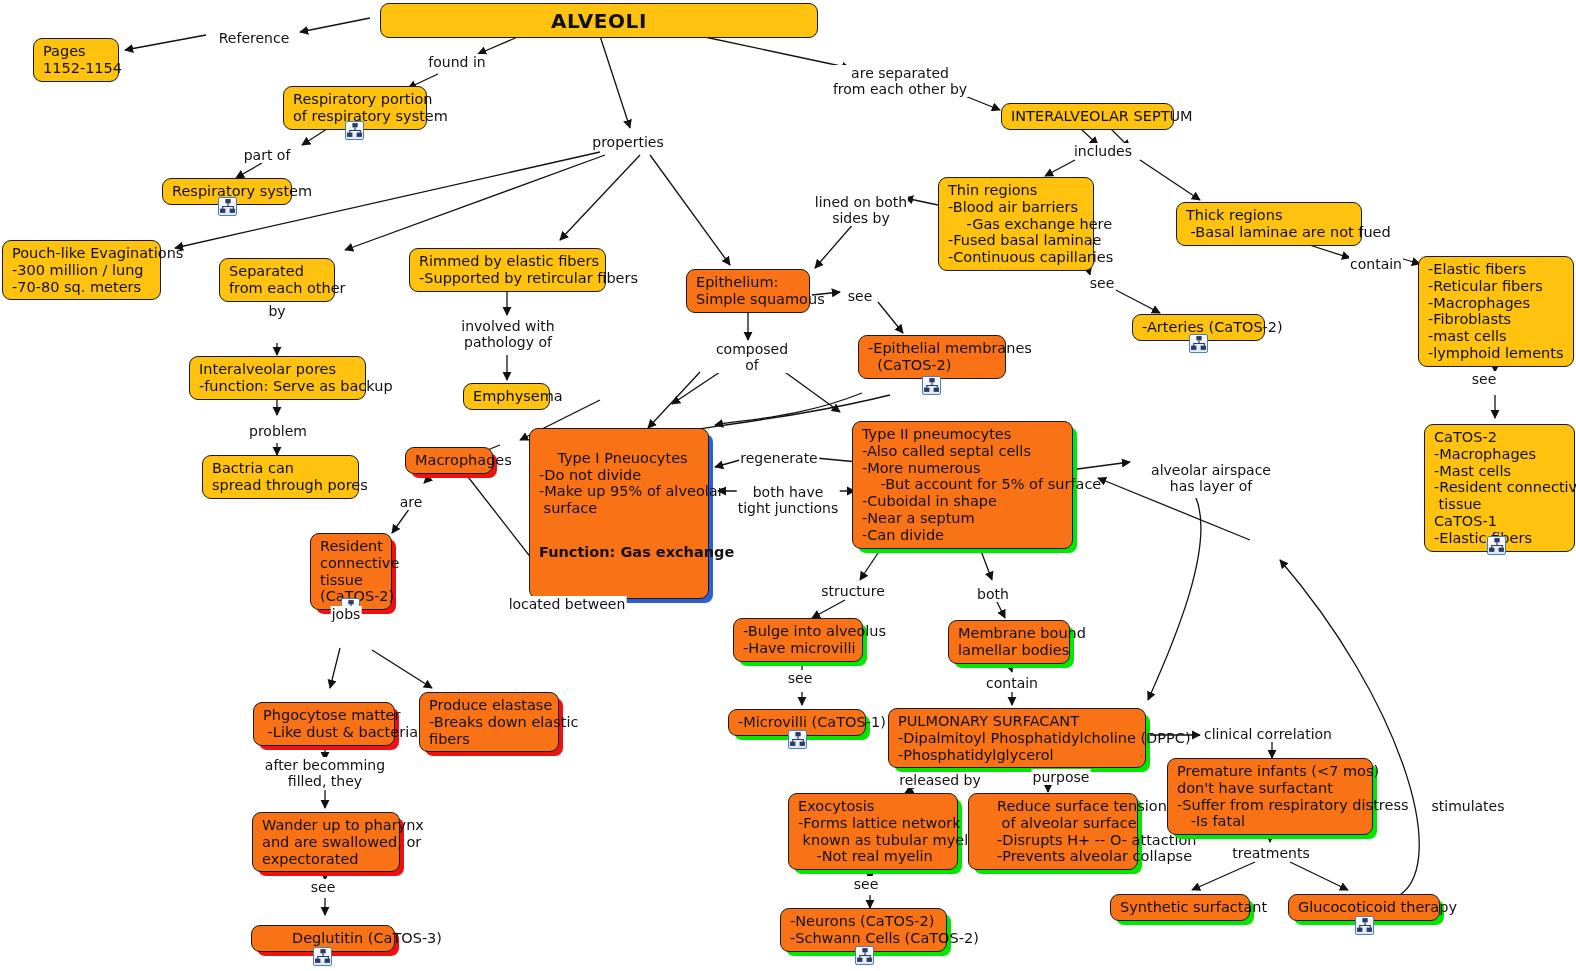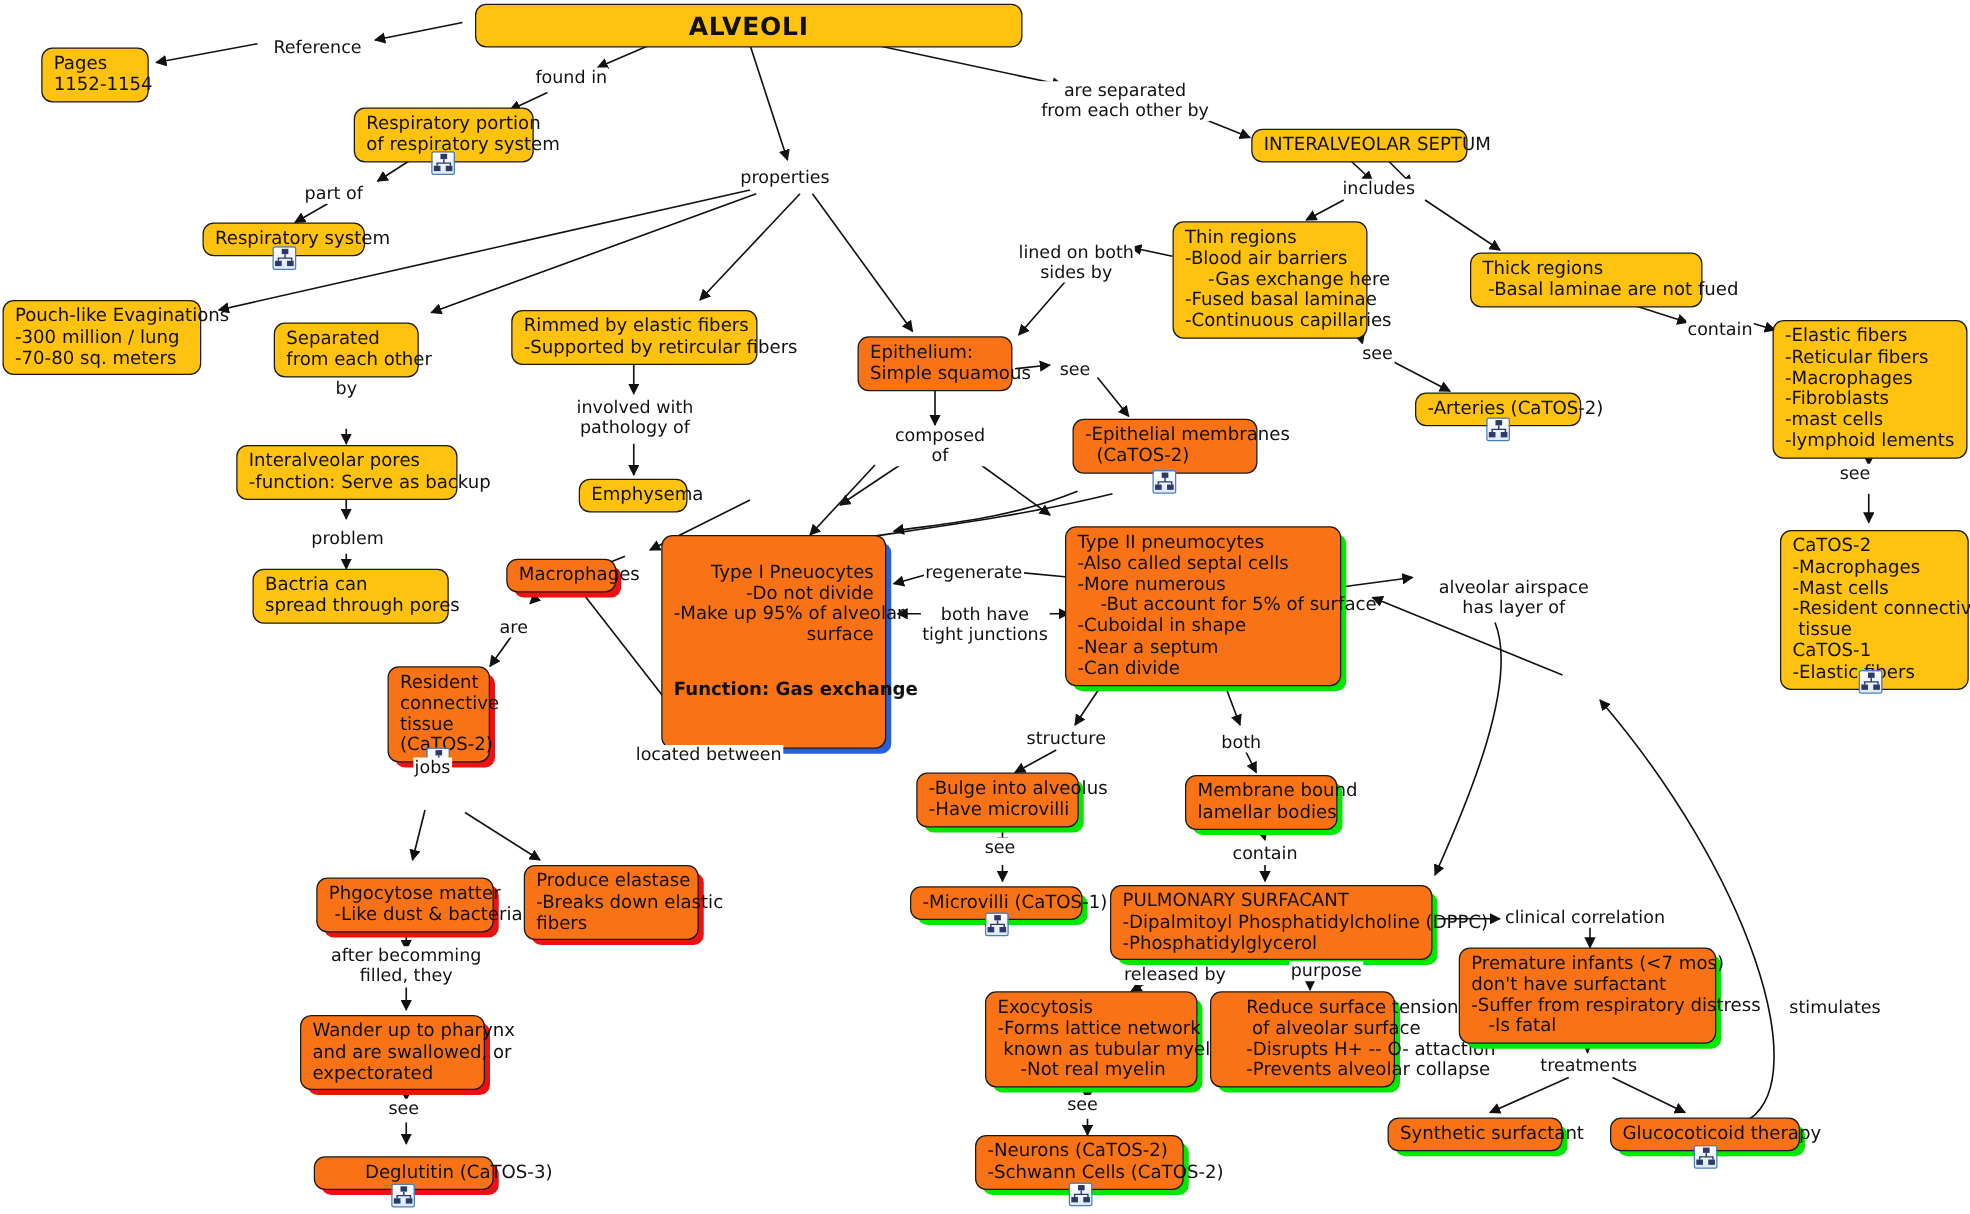--- a/index.html
+++ b/index.html
@@ -7,21 +7,21 @@
   #canvas{position:relative;width:1576px;height:971px;background:#fff;overflow:hidden;}
   svg.edges{position:absolute;left:0;top:0;width:1576px;height:971px;pointer-events:none;}
 
   .node{position:absolute;box-sizing:border-box;border:1.4px solid #1a1a1a;border-radius:9px;
         padding:4px 9px;font-size:14.5px;line-height:1.16;color:#111;white-space:pre;}
   .node.gold{background:#FFC20E;}
   .node.gray{background:#f97316;}
   .node.title{background:#FFC20E;font-weight:bold;font-size:20px;letter-spacing:.6px;text-align:center;margin-left:12px;}
   .sh-red{box-shadow:5px 5px 0 -1px #ee1111;}
   .sh-green{box-shadow:5px 5px 0 -1px #00e800;}
-  .sh-blue{box-shadow:5px 5px 0 -1px #2a5fd6;text-align:right;}
+  .sh-blue{box-shadow:5px 5px 0 -1px #2a5fd6;}
   .bold{font-weight:bold;}
 
   .elabel{position:absolute;font-size:14px;color:#111;line-height:1.15;white-space:pre;text-align:center;
           transform:translateX(-50%);background:#fff;padding:0 1px;}
 
   .mapicon{position:absolute;width:19px;height:19px;border:1.3px solid #4a7ebb;border-radius:2px;
            background:linear-gradient(#fdfdfd,#dfe9f5);box-sizing:border-box;}
   .mapicon svg{display:block;width:100%;height:100%;}
 </style>
 </head>
@@ -298,21 +298,21 @@
       </svg>
   </span>
 
   <div class="node gray sh-red" style="left:253px;top:702px;width:142px;">Phgocytose matter
  -Like dust &amp; bacteria</div>
 
   <div class="node gray sh-red" style="left:419px;top:692px;width:140px;">Produce elastase
 -Breaks down elastic
 fibers</div>
 
-  <div class="node gray sh-red" style="left:240px;top:812px;width:148px;">Wander up to pharynx
+  <div class="node gray sh-red" style="left:252px;top:812px;width:148px;">Wander up to pharynx
 and are swallowed, or
 expectorated</div>
 
   <div class="node gray sh-red" style="left:251px;top:925px;width:144px;padding-left:40px;">Deglutitin (CaTOS-3)</div>
   <span class="mapicon" style="left:313px;top:947px;">
     <svg viewBox="0 0 16 16">
         <rect x="6" y="1" width="5" height="4" fill="#2b3a67"></rect>
         <rect x="1" y="10" width="5" height="4" fill="#2b3a67"></rect>
         <rect x="10" y="10" width="5" height="4" fill="#2b3a67"></rect>
         <path d="M8.5 5v3M3.5 10V8h10v2" stroke="#2b3a67" stroke-width="1.1" fill="none"></path>
@@ -337,21 +337,21 @@
 
   <div class="node gray sh-green" style="left:888px;top:708px;width:258px;">PULMONARY SURFACANT
 -Dipalmitoyl Phosphatidylcholine (DPPC)
 -Phosphatidylglycerol</div>
 
   <div class="node gray sh-green" style="left:788px;top:793px;width:170px;">Exocytosis
 -Forms lattice network
  known as tubular myelin
     -Not real myelin</div>
 
-  <div class="node gray sh-green" style="left:968px;top:793px;width:148px;padding-left:28px;">Reduce surface tension
+  <div class="node gray sh-green" style="left:968px;top:793px;width:170px;padding-left:28px;">Reduce surface tension
  of alveolar surface
 -Disrupts H+ -- O- attaction
 -Prevents alveolar collapse</div>
 
   <div class="node gray sh-green" style="left:780px;top:908px;width:167px;">-Neurons (CaTOS-2)
 -Schwann Cells (CaTOS-2)</div>
   <span class="mapicon" style="left:855px;top:946px;">
     <svg viewBox="0 0 16 16">
         <rect x="6" y="1" width="5" height="4" fill="#2b3a67"></rect>
         <rect x="1" y="10" width="5" height="4" fill="#2b3a67"></rect>

